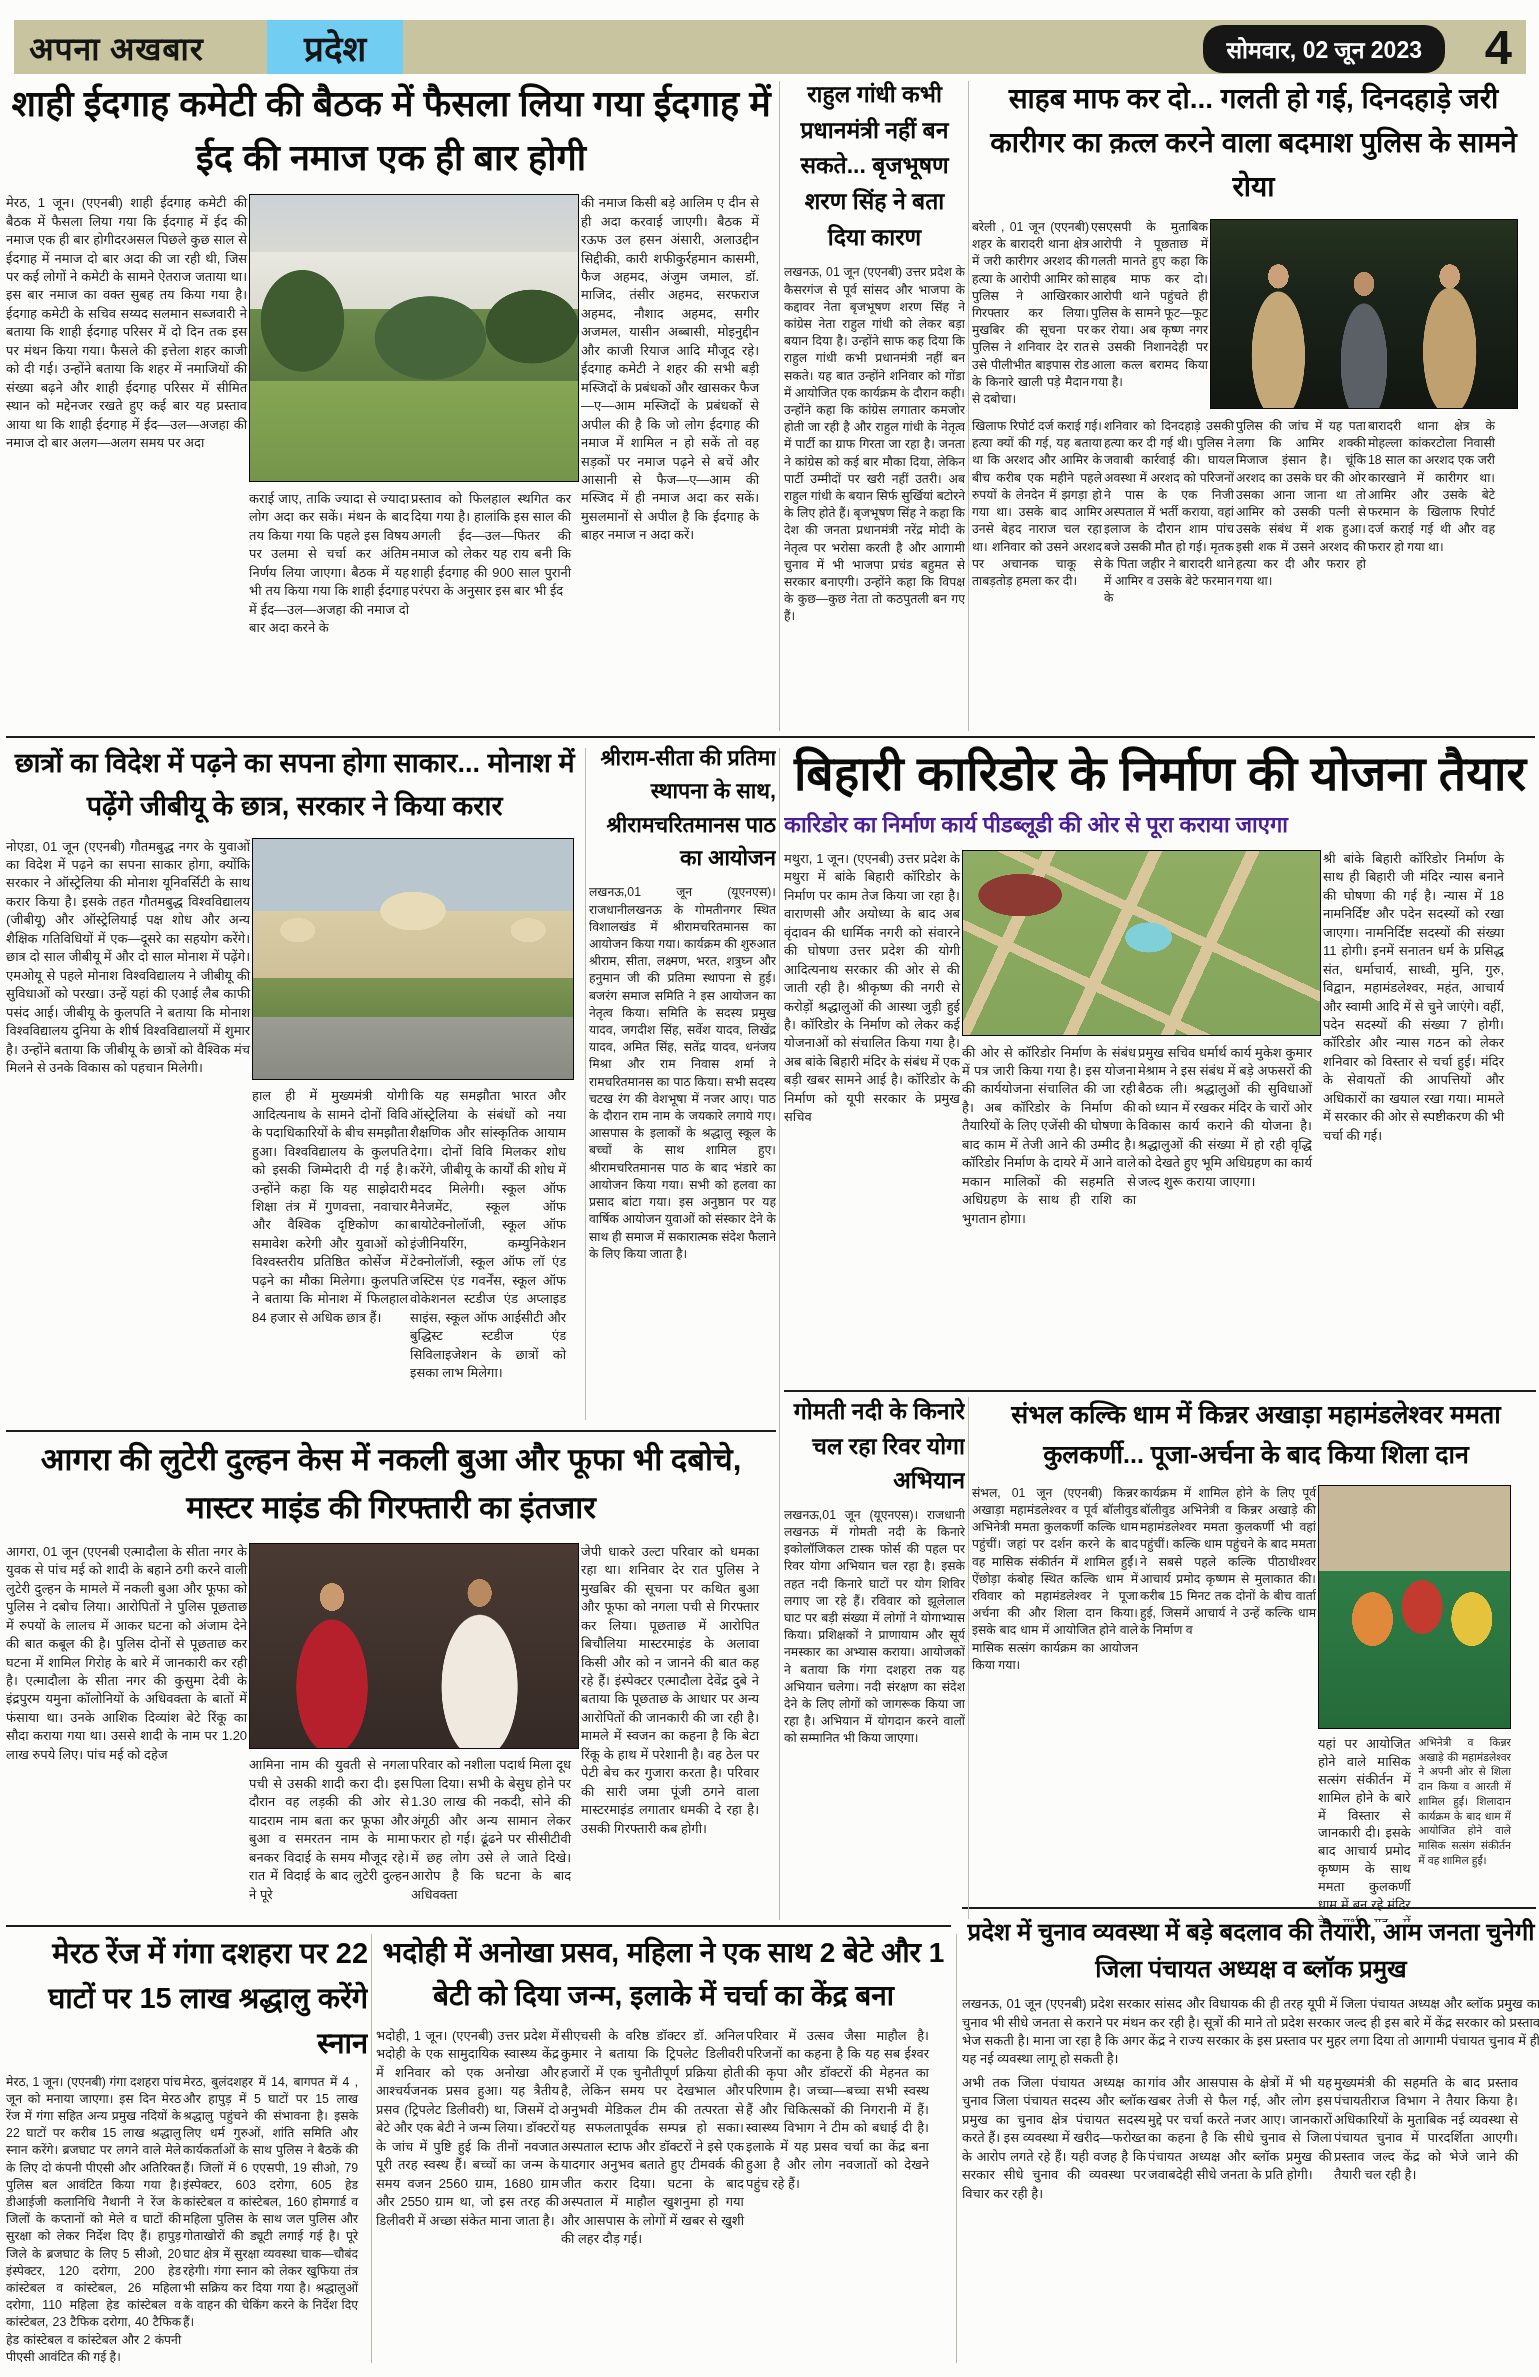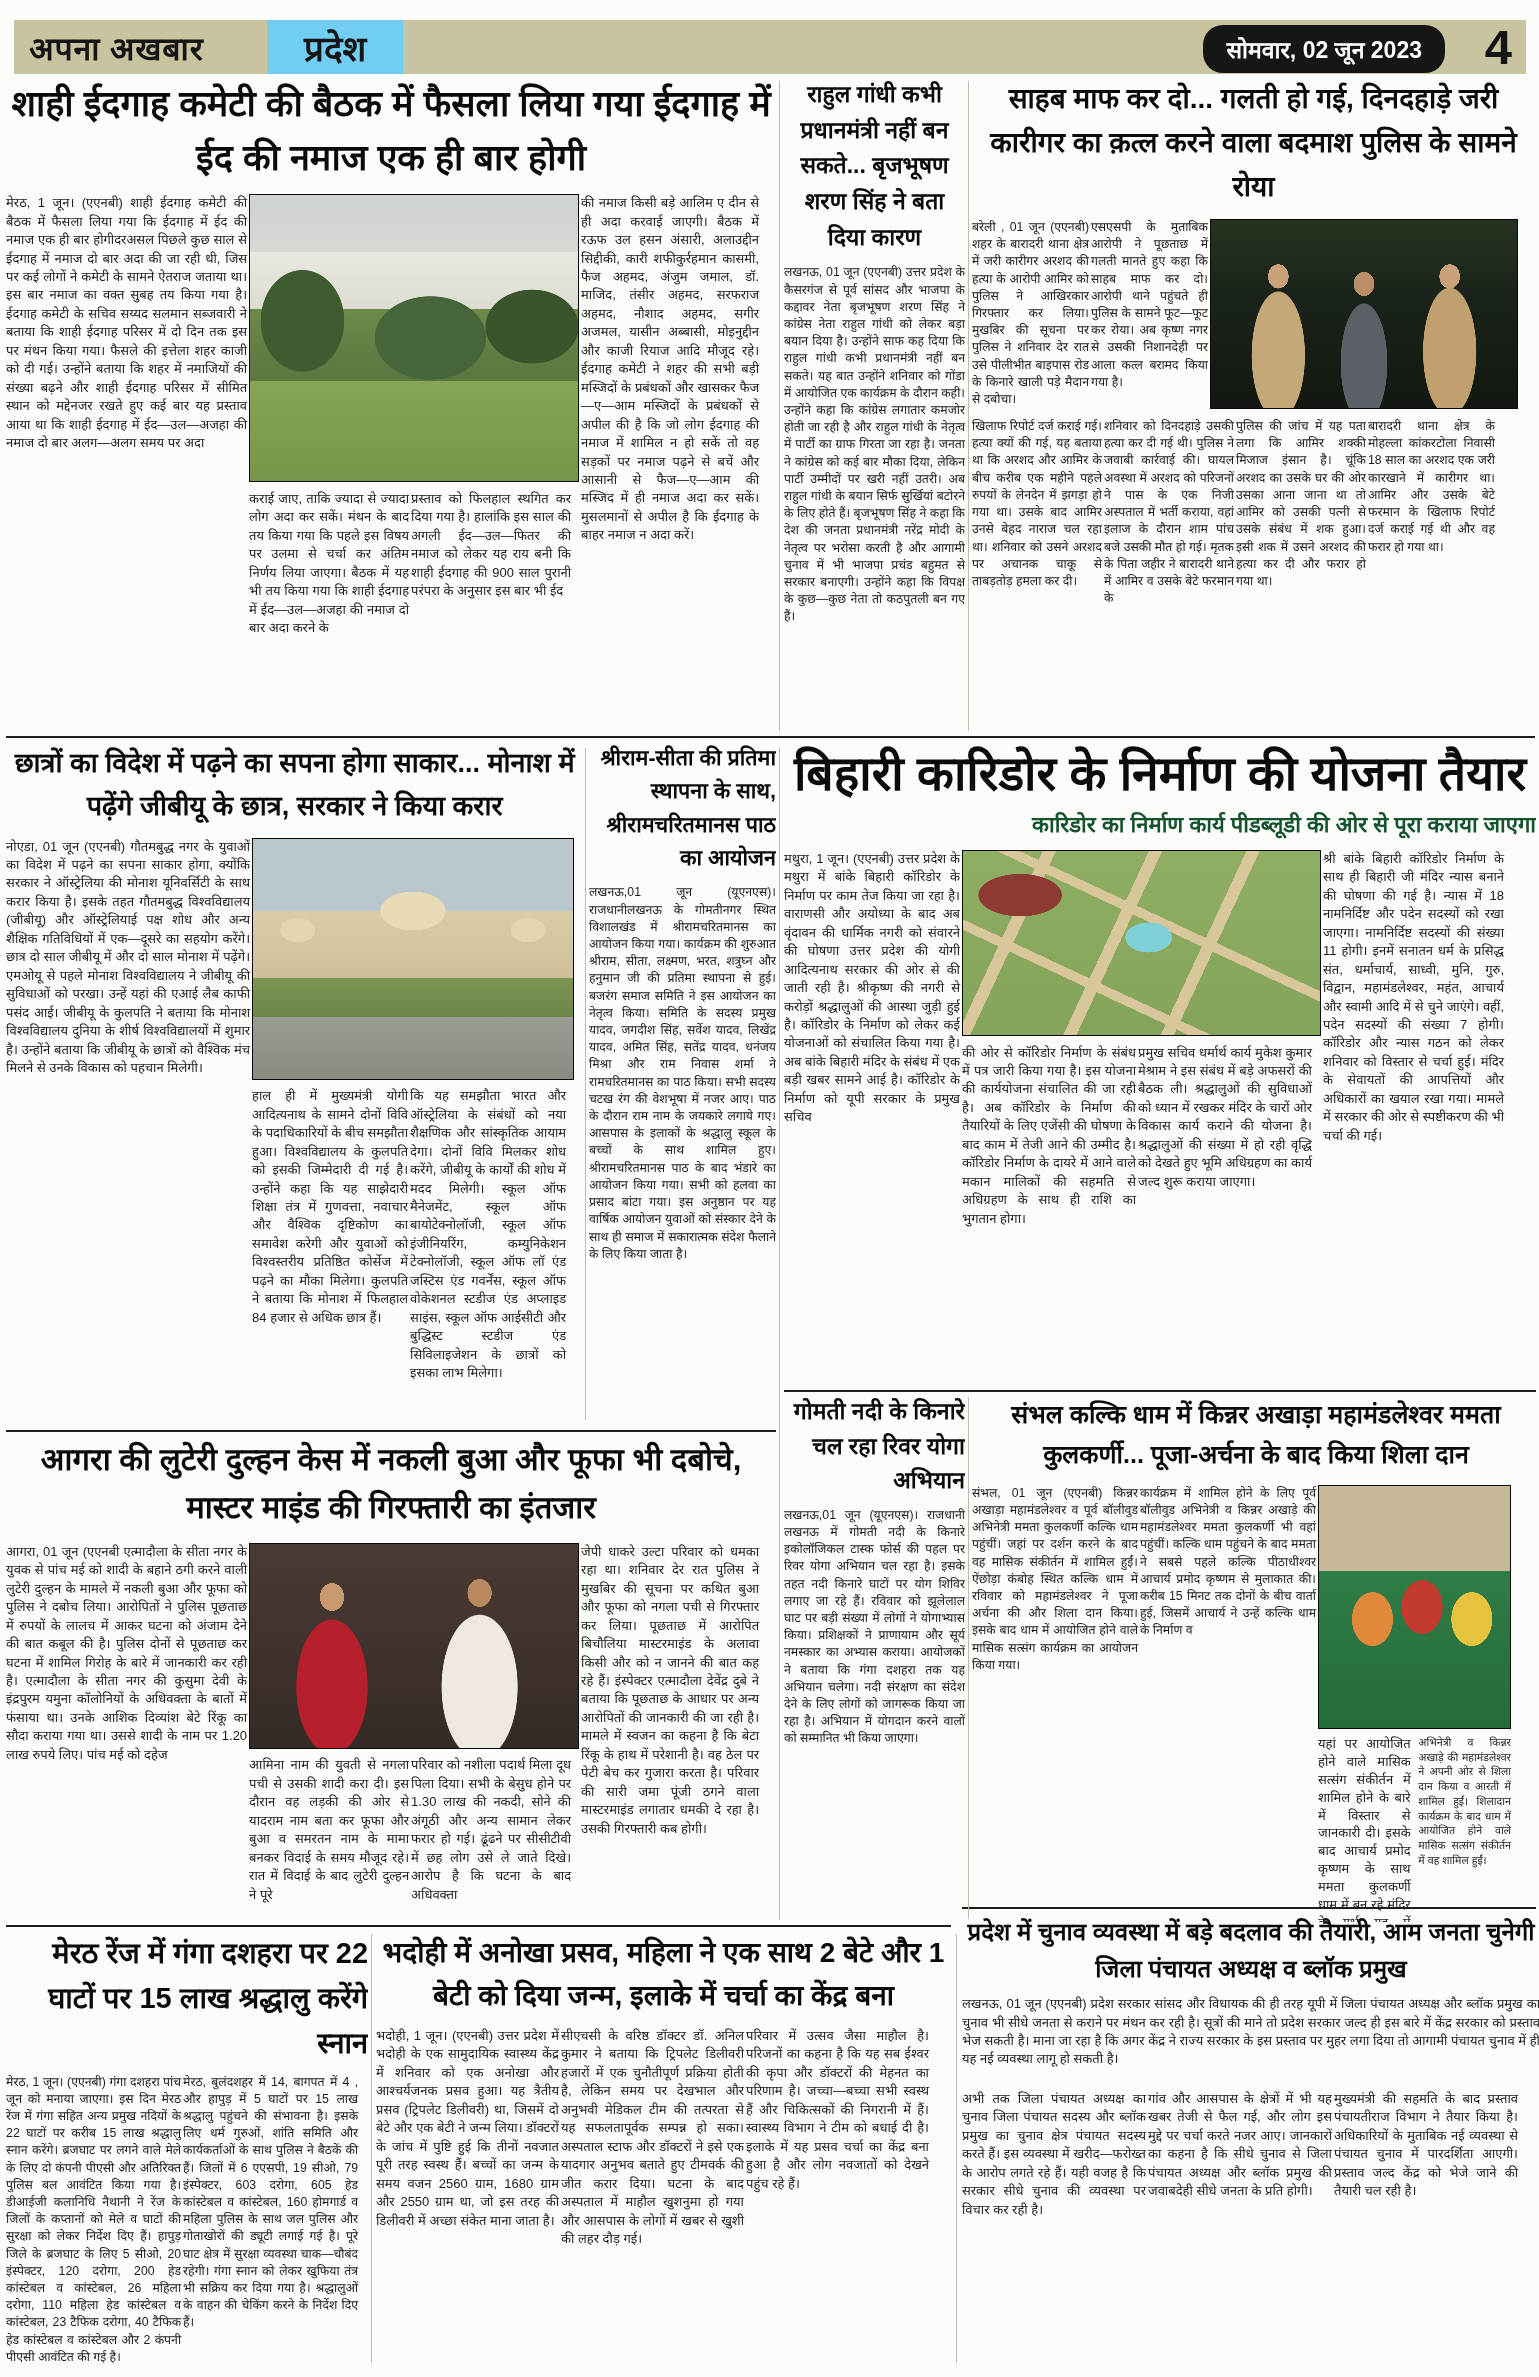--- a/index.html
+++ b/index.html
@@ -11,21 +11,21 @@
   
   #hdr{position:absolute;left:14px;top:20px;width:1512px;height:54px;background:var(--header_bg);display:flex;align-items:center;}
   #masthead{font-size:32px;font-weight:800;margin-left:15.3px;letter-spacing:0.8px;}
   #section-box{position:absolute;left:253px;top:0;height:54px;background:var(--section_bg);display:flex;align-items:center;padding:0 37px;font-size:35px;font-weight:800;}
   #date-pill{position:absolute;right:81px;top:5.4px;background:var(--pill_bg);color:#fff;border-radius:20px;font-size:23px;font-weight:700;padding:7.7px 23px;}
   #page-num{position:absolute;right:14px;top:-1.5px;font-size:49px;font-weight:800;}
   
   .article{position:absolute;overflow:hidden;}
   .hl{font-weight:800;color:#0b0b0b;text-align:center;margin:0;}
   .hl-left{text-align:right;}
-  .sub-hl{font-weight:800;color:#14532d;text-align:right;margin:3.1px 0 0 0;}
+  .sub-hl{font-weight:800;color:#4c1d95;text-align:left;margin:3.1px 0 0 0;}
   .cols{display:flex;gap:2px;}
   .col{flex:none;}
   .body-txt{font-size:13px;line-height:1.42;text-align:justify;margin:0;color:#1b1b1b;}
   .body-sm{font-size:12.3px;line-height:1.40;}
   .ph{border:1.5px solid #0a0a0a;box-sizing:border-box;}
   .vrule{position:absolute;width:0.8px;background:#bdbaae;}
   .hrule{position:absolute;height:1.5px;background:#1d1d1d;}
   
   .ph-eidgah{background:
     radial-gradient(69px 84px at 16% 44%,#3f5c30 0 60%,transparent 61%),
@@ -193,21 +193,21 @@
     <div class="cols" style="margin-top:9.2px">
       <p class="body-txt col" style="width:183px">भदोही, 1 जून। (एएनबी) उत्तर प्रदेश में भदोही के एक सामुदायिक स्वास्थ्य केंद्र में शनिवार को एक अनोखा और आश्चर्यजनक प्रसव हुआ। यह त्रैतीय प्रसव (ट्रिपलेट डिलीवरी) था, जिसमें दो बेटे और एक बेटी ने जन्म लिया। डॉक्टरों के जांच में पुष्टि हुई कि तीनों नवजात पूरी तरह स्वस्थ हैं। बच्चों का जन्म के समय वजन 2560 ग्राम, 1680 ग्राम और 2550 ग्राम था, जो इस तरह की डिलीवरी में अच्छा संकेत माना जाता है।</p>
       <p class="body-txt col" style="width:183px">सीएचसी के वरिष्ठ डॉक्टर डॉ. अनिल कुमार ने बताया कि ट्रिपलेट डिलीवरी हजारों में एक चुनौतीपूर्ण प्रक्रिया होती है, लेकिन समय पर देखभाल और अनुभवी मेडिकल टीम की तत्परता से यह सफलतापूर्वक सम्पन्न हो सका। अस्पताल स्टाफ और डॉक्टरों ने इसे एक यादगार अनुभव बताते हुए टीमवर्क की जीत करार दिया। घटना के बाद अस्पताल में माहौल खुशनुमा हो गया और आसपास के लोगों में खबर से खुशी की लहर दौड़ गई।</p>
       <p class="body-txt col" style="width:183px">परिवार में उत्सव जैसा माहौल है। परिजनों का कहना है कि यह सब ईश्वर की कृपा और डॉक्टरों की मेहनत का परिणाम है। जच्चा—बच्चा सभी स्वस्थ हैं और चिकित्सकों की निगरानी में हैं। स्वास्थ्य विभाग ने टीम को बधाई दी है। इलाके में यह प्रसव चर्चा का केंद्र बना हुआ है और लोग नवजातों को देखने पहुंच रहे हैं।</p>
     </div>
   </section>
 
   <section class="article" style="left:962px;top:1913px;width:578px;height:454px">
     <h2 class="hl" style="font-size:24px;line-height:1.55">प्रदेश में चुनाव व्यवस्था में बड़े बदलाव की तैयारी, आम जनता चुनेगी जिला पंचायत अध्यक्ष व ब्लॉक प्रमुख</h2>
     <p class="body-txt" style="margin-top:7.7px">लखनऊ, 01 जून (एएनबी) प्रदेश सरकार सांसद और विधायक की ही तरह यूपी में जिला पंचायत अध्यक्ष और ब्लॉक प्रमुख का चुनाव भी सीधे जनता से कराने पर मंथन कर रही है। सूत्रों की माने तो प्रदेश सरकार जल्द ही इस बारे में केंद्र सरकार को प्रस्ताव भेज सकती है। माना जा रहा है कि अगर केंद्र ने राज्य सरकार के इस प्रस्ताव पर मुहर लगा दिया तो आगामी पंचायत चुनाव में ही यह नई व्यवस्था लागू हो सकती है।</p>
-    <div class="cols" style="margin-top:21px">
+    <div class="cols" style="margin-top:5px">
       <p class="body-txt col" style="width:184px">अभी तक जिला पंचायत अध्यक्ष का चुनाव जिला पंचायत सदस्य और ब्लॉक प्रमुख का चुनाव क्षेत्र पंचायत सदस्य करते हैं। इस व्यवस्था में खरीद—फरोख्त के आरोप लगते रहे हैं। यही वजह है कि सरकार सीधे चुनाव की व्यवस्था पर विचार कर रही है।</p>
       <p class="body-txt col" style="width:184px">गांव और आसपास के क्षेत्रों में भी यह खबर तेजी से फैल गई, और लोग इस मुद्दे पर चर्चा करते नजर आए। जानकारों का कहना है कि सीधे चुनाव से जिला पंचायत अध्यक्ष और ब्लॉक प्रमुख की जवाबदेही सीधे जनता के प्रति होगी।</p>
       <p class="body-txt col" style="width:184px">मुख्यमंत्री की सहमति के बाद प्रस्ताव पंचायतीराज विभाग ने तैयार किया है। अधिकारियों के मुताबिक नई व्यवस्था से पंचायत चुनाव में पारदर्शिता आएगी। प्रस्ताव जल्द केंद्र को भेजे जाने की तैयारी चल रही है।</p>
     </div>
   </section>
 
   <div class="hrule" style="left:6.1px;top:736px;width:1529px"></div>
   <div class="hrule" style="left:6.1px;top:1430px;width:770px"></div>
   <div class="hrule" style="left:784px;top:1390px;width:752px"></div>
   <div class="hrule" style="left:6.1px;top:1925px;width:945px"></div>

